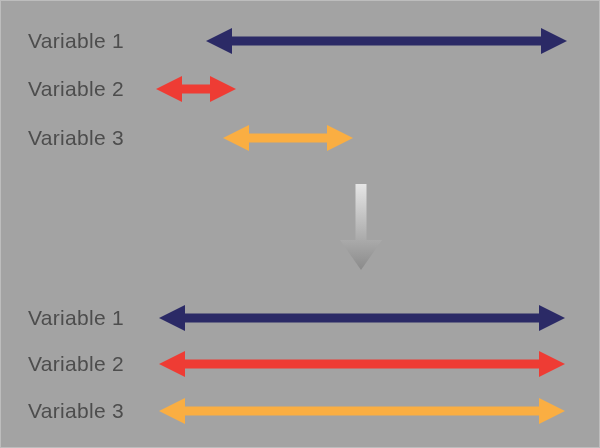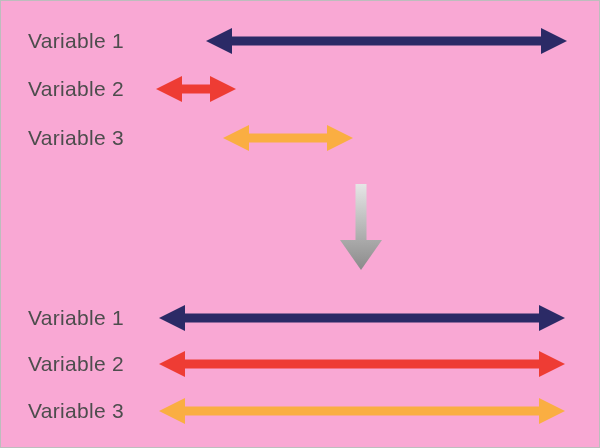--- a/index.html
+++ b/index.html
@@ -7,21 +7,21 @@
     padding: 0;
     background: #ffffff;
     font-family: "Liberation Sans", "DejaVu Sans", sans-serif;
   }
   .canvas {
     position: relative;
     width: 600px;
     height: 448px;
     box-sizing: border-box;
     border: 1px solid #bdbdbd;
-    background: #f9a8d4;
+    background: #a3a3a3;
     overflow: hidden;
     text-align: right;
   }
   .var-label {
     position: absolute;
     left: 27px;
     height: 24px;
     line-height: 24px;
     font-size: 21px;
     letter-spacing: 0.3px;

